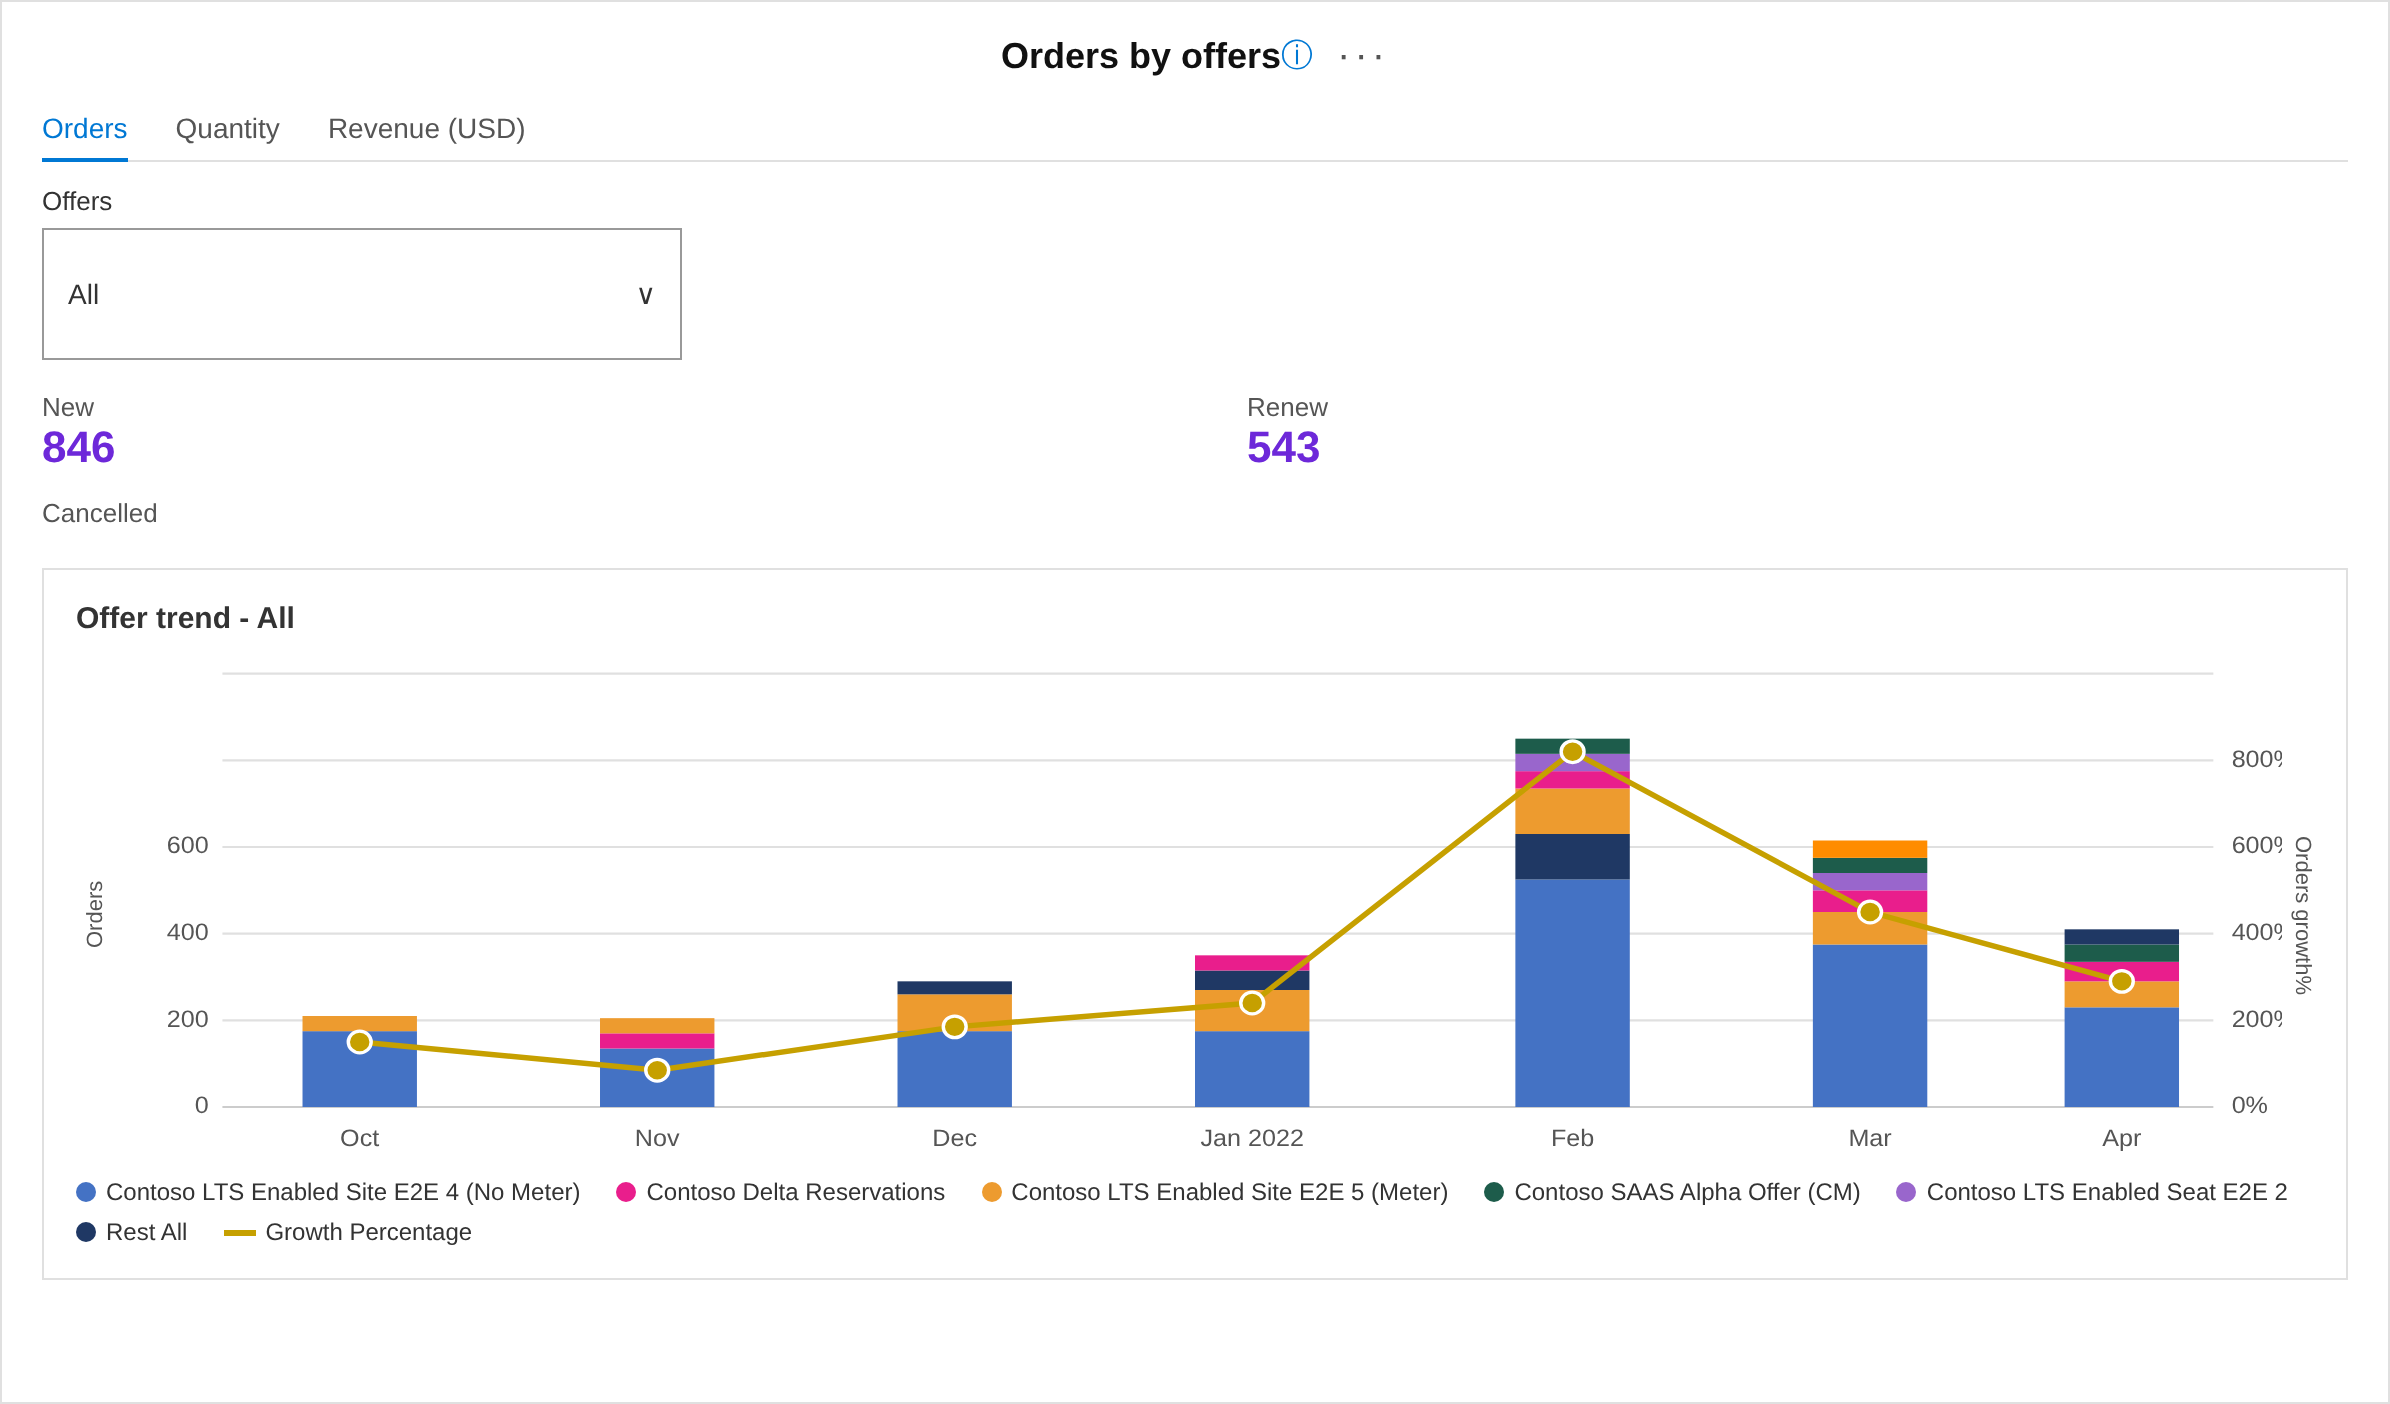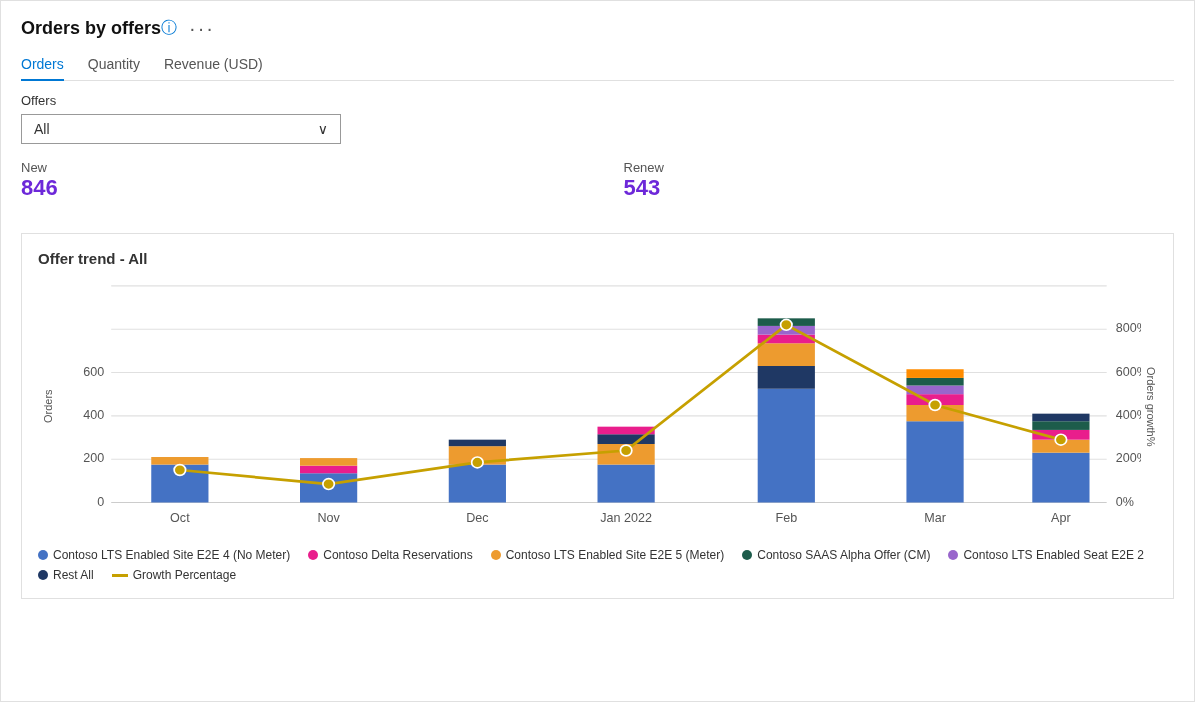--- a/index.html
+++ b/index.html
@@ -1,37 +1,37 @@
 <!DOCTYPE html>
 <html><head>
   <meta charset="utf-8">
   <style>
     * { box-sizing: border-box; margin: 0; padding: 0; }
     body { font-family: 'Segoe UI', Arial, sans-serif; background: #fff; color: #333; font-size: 14px; }
     .container { width: 1195px; height: 702px; background: #fff; padding: 16px 20px; border: 1px solid #e0e0e0; overflow: hidden; }
-    .header { display: flex; justify-content: flex-start; align-items: center; margin-bottom: 10px; }
+    .header { display: flex; justify-content: center; align-items: center; margin-bottom: 10px; }
     .title { font-size: 18px; font-weight: 600; color: #111; }
     .header-icons { display: flex; gap: 12px; align-items: center; color: #555; }
     .tabs { display: flex; gap: 24px; border-bottom: 1px solid #e0e0e0; margin-bottom: 12px; }
     .tab { padding: 6px 0 8px; cursor: pointer; font-size: 14px; color: #555; position: relative; }
     .tab.active { color: #0078d4; font-weight: 500; }
     .tab.active::after { content: ''; position: absolute; bottom: -1px; left: 0; right: 0; height: 2px; background: #0078d4; }
     .offers-label { font-size: 13px; color: #333; margin-bottom: 6px; font-weight: 400; }
-    .dropdown { display: flex; align-items: center; justify-content: space-between; border: 1px solid #999; padding: 6px 12px; width: 320px; cursor: pointer; font-size: 14px; margin-bottom: 16px; }
+    .dropdown { display: flex; align-items: center; justify-content: space-between; border: 1px solid #999; padding: 24px 12px; width: 320px; cursor: pointer; font-size: 14px; margin-bottom: 16px; }
     .stats-grid { display: grid; grid-template-columns: 1fr 1fr; gap: 12px 52px; margin-bottom: 20px; }
     .stat-item .stat-label { font-size: 13px; color: #555; }
     .stat-item .stat-value { font-size: 22px; font-weight: 700; color: #6d28d9; }
     .chart-section { border: 1px solid #e0e0e0; padding: 16px; }
     .chart-title { font-size: 15px; font-weight: 600; margin-bottom: 8px; }
     .chart-area { position: relative; display: flex; align-items: stretch; }
     .y-axis-label-left { writing-mode: vertical-rl; transform: rotate(180deg); font-size: 11px; color: #555; text-align: center; padding-right: 4px; }
     .chart-inner { flex: 1; position: relative; }
     .y-axis-label-right { writing-mode: vertical-rl; font-size: 11px; color: #555; text-align: center; padding-left: 4px; }
     .svg-chart { width: 100%; height: 260px; }
-    .legend { display: flex; flex-wrap: wrap; gap: 6px 18px; margin-top: 10px; font-size: 12px; }
+    .legend { display: flex; flex-wrap: wrap; gap: 6px 18px; font-size: 12px; }
     .legend-item { display: flex; align-items: center; gap: 5px; }
     .legend-dot { width: 10px; height: 10px; border-radius: 50%; flex-shrink: 0; }
     .legend-line { width: 16px; height: 3px; flex-shrink: 0; }
   </style>
 </head>
 <body>
 
 <div class="container">
   <div class="header">
     <span class="title">Orders by offers</span>
@@ -56,20 +56,21 @@
   <div class="stats-grid">
     <div class="stat-item">
       <div class="stat-label">New</div>
       <div class="stat-value">846</div>
     </div>
     <div class="stat-item">
       <div class="stat-label">Renew</div>
       <div class="stat-value">543</div>
     </div>
     <div class="stat-item">
+      <div class="stat-label">Cancelled</div>
     </div>
   </div>
 
   <div class="chart-section">
     <div class="chart-title">Offer trend - All</div>
     <div class="chart-area">
       <div class="y-axis-label-left">Orders</div>
       <div class="chart-inner">
         <svg class="svg-chart" viewBox="0 0 950 240" preserveAspectRatio="none">
 

